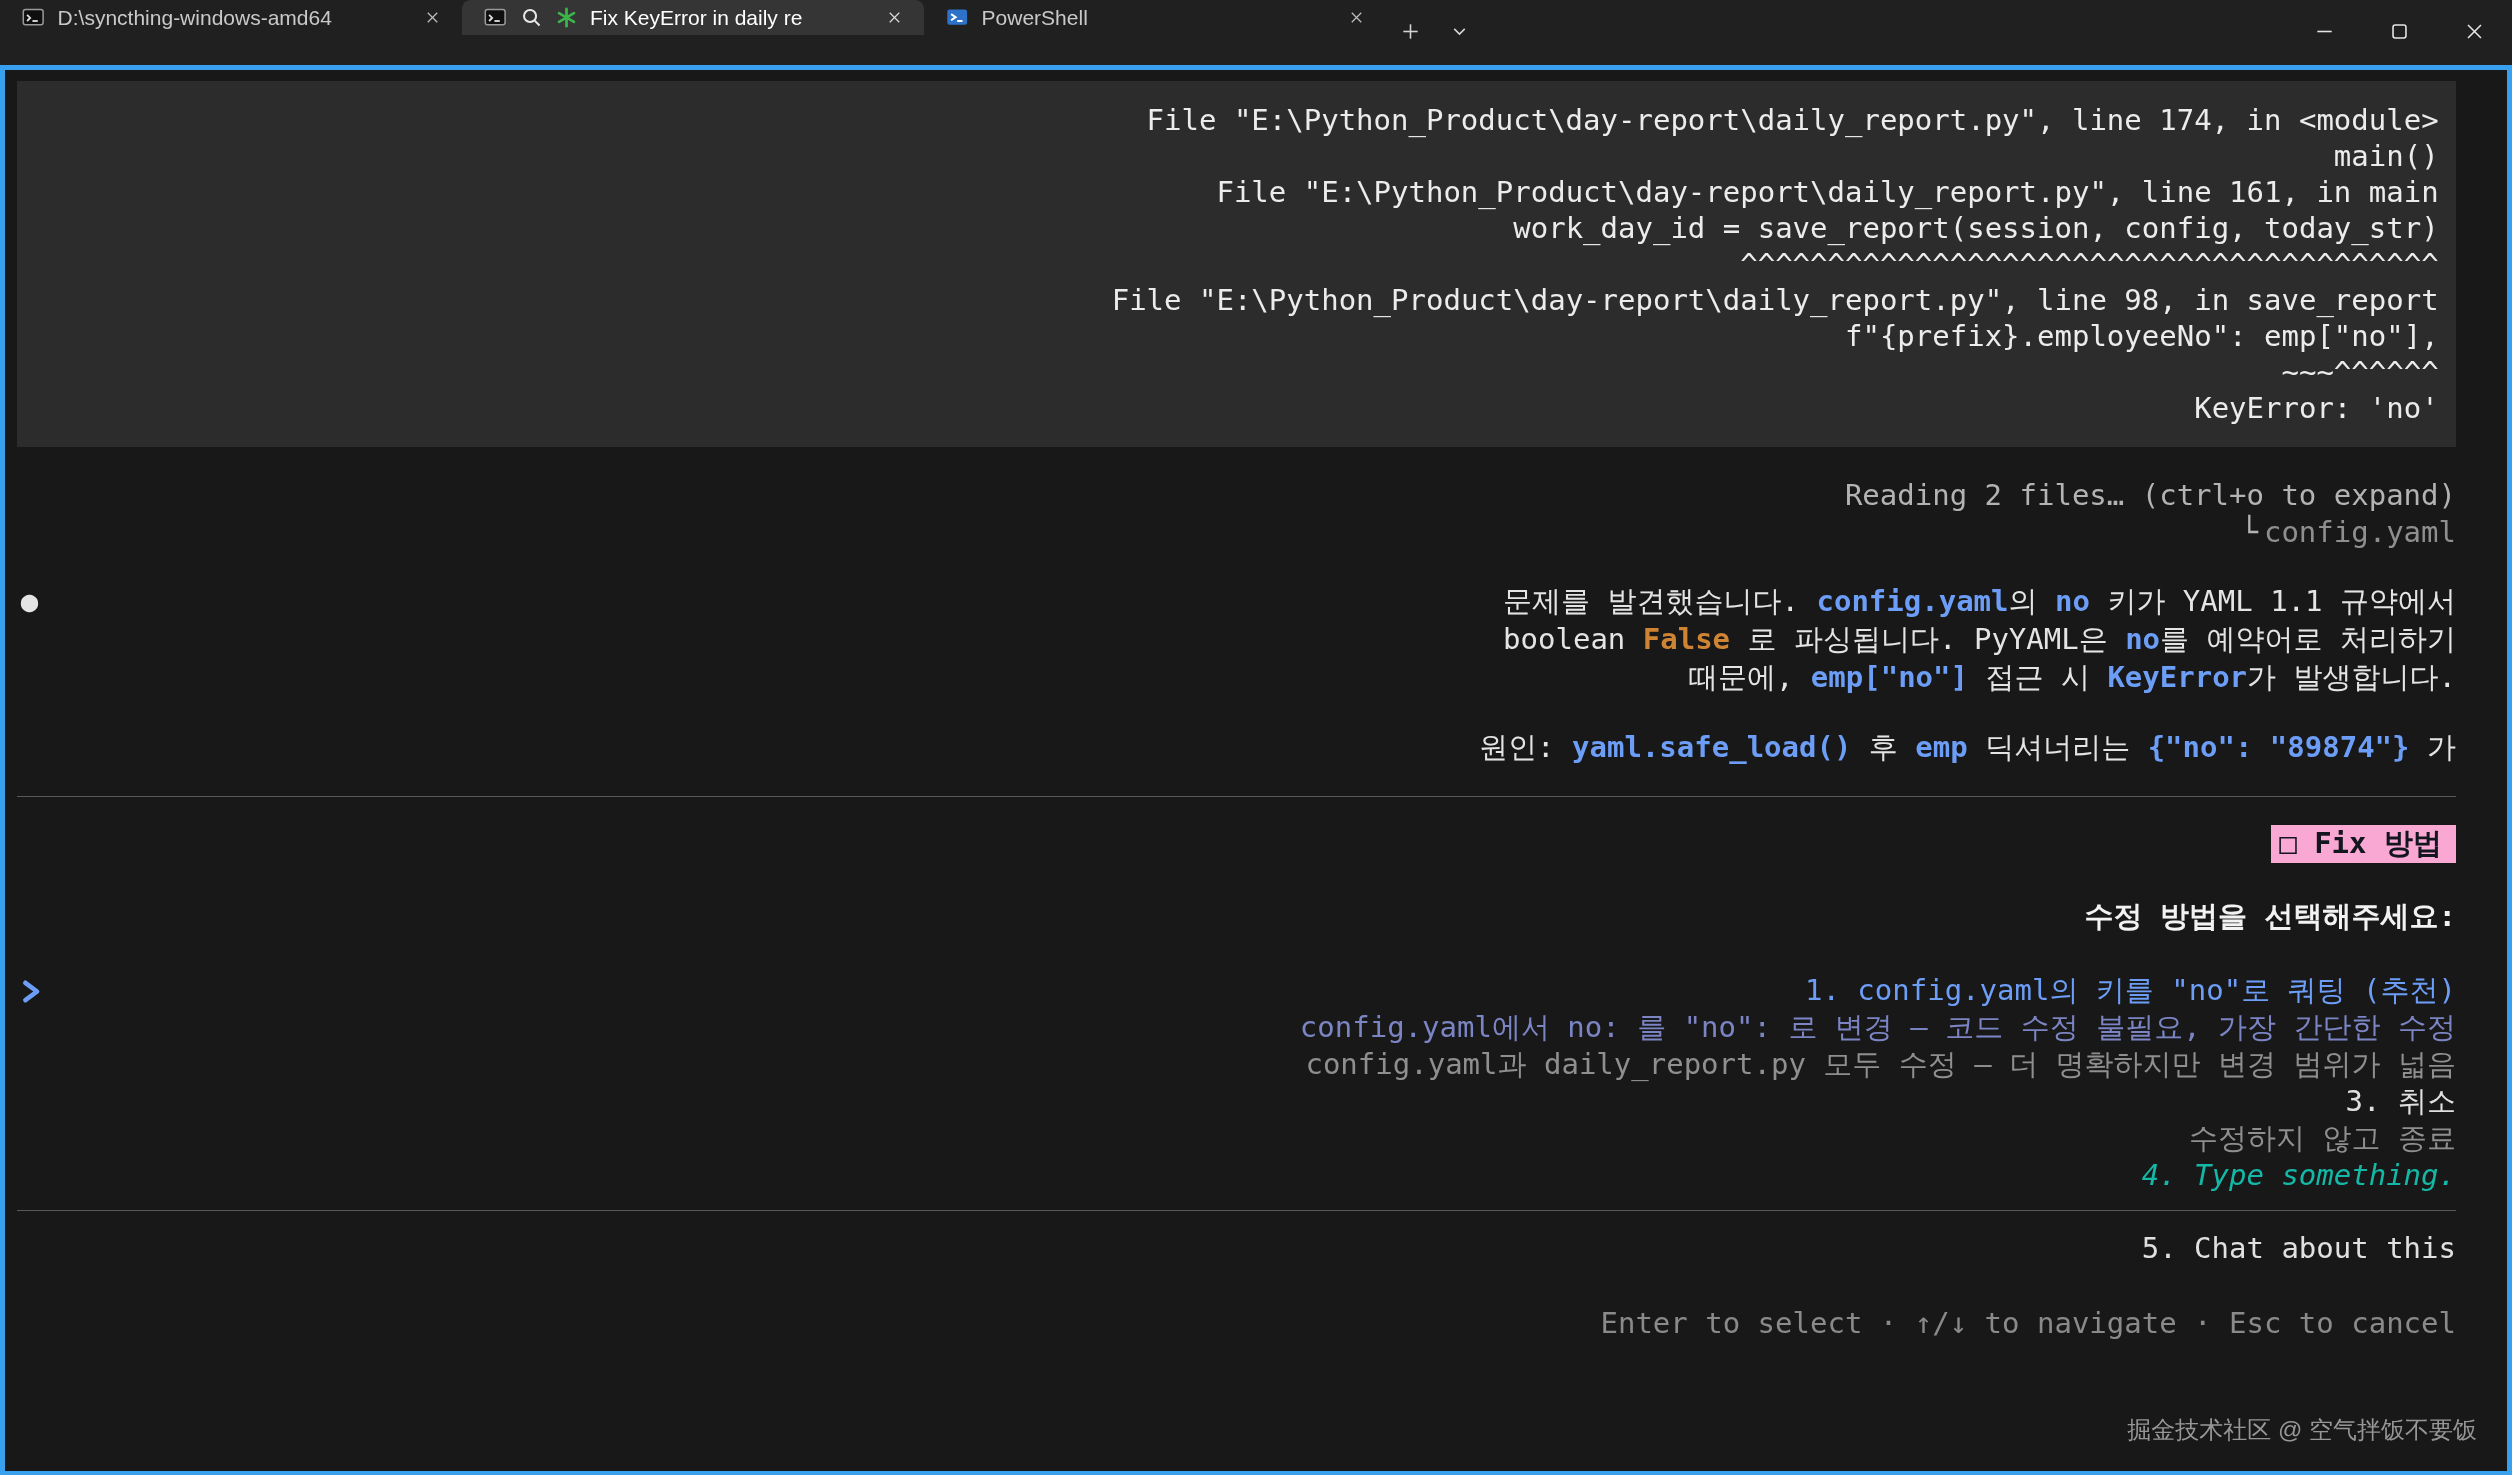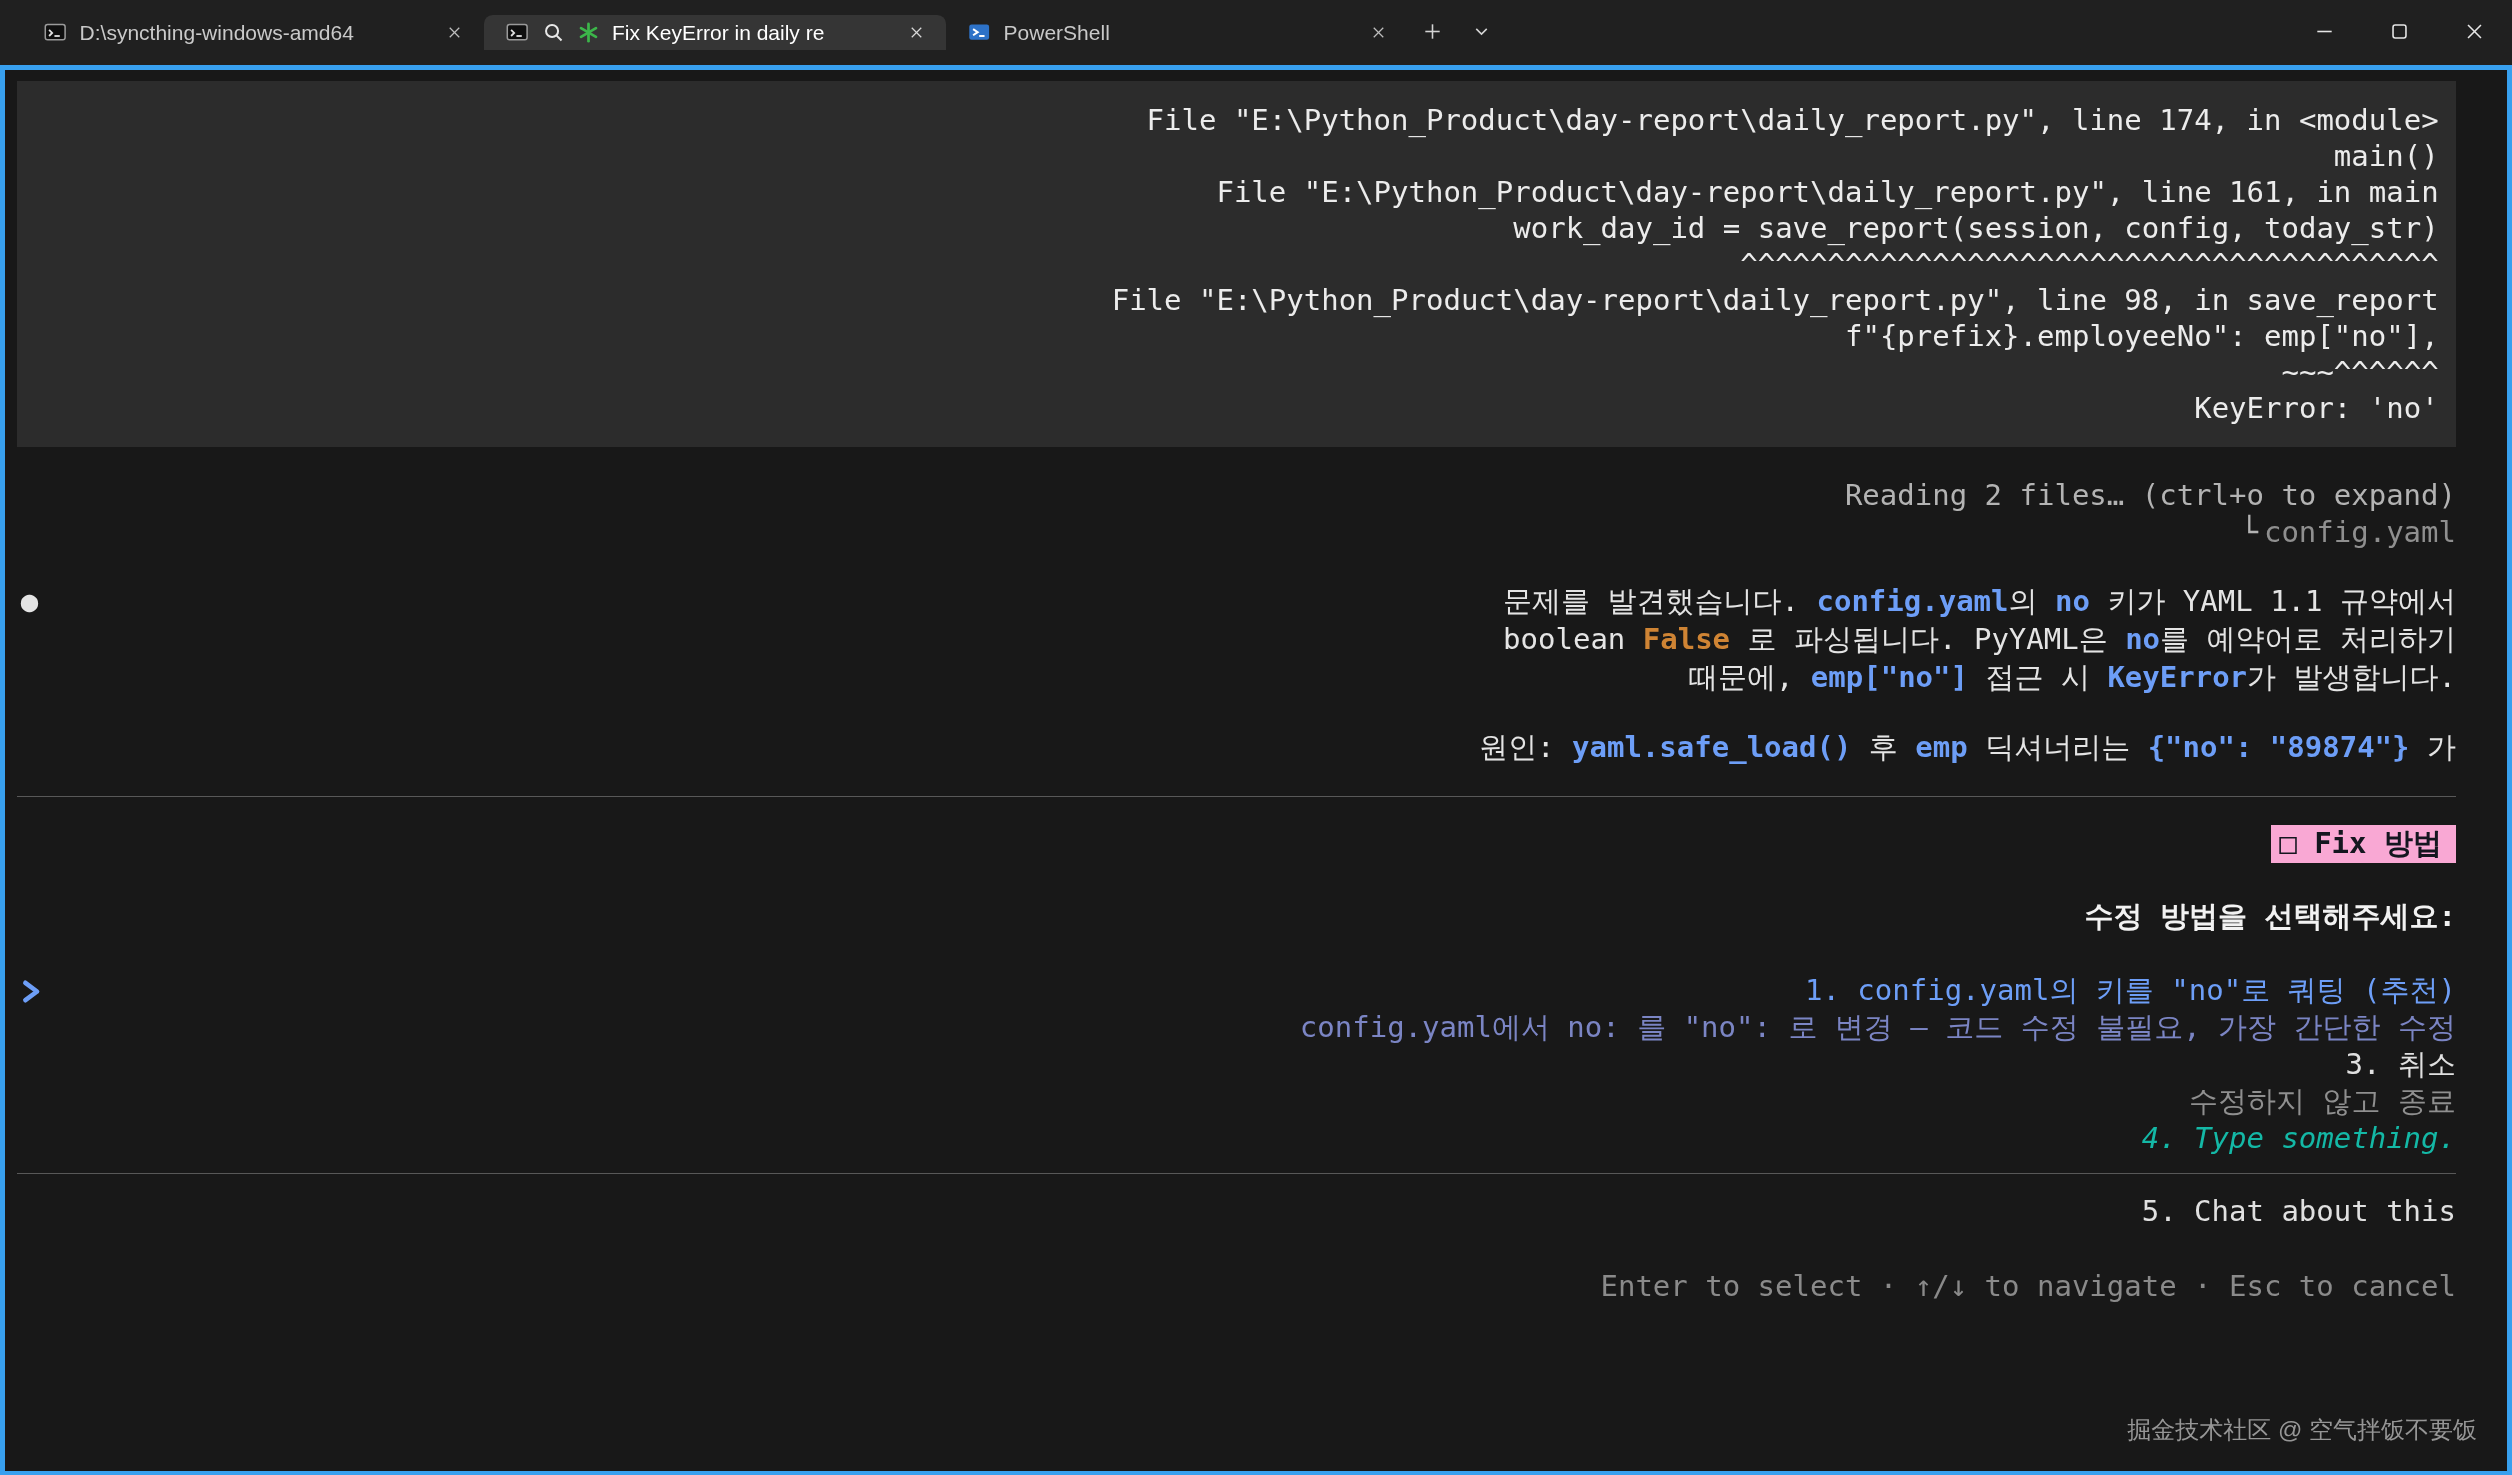--- a/index.html
+++ b/index.html
@@ -1,21 +1,21 @@
 <!DOCTYPE html>
 <html style="font-size:14px"><head>
 <meta charset="utf-8">
 <style>
   * { margin:0; padding:0; box-sizing:border-box; }
   html,body { width:2512px; height:1476px; overflow:hidden; }
   body { background:#202020; font-family:"DejaVu Sans Mono", monospace; }
 
   
   .titlebar { height:65px; display:flex; align-items:stretch; background:#202020; }
-  .tabs { display:flex; align-items:center; padding-left:22px; }
+  .tabs { display:flex; align-items:flex-start; padding-left:0; }
   .tab { width:462px; display:flex; align-items:center; gap:12.2px; padding:0 12.2px 0 21px;
          color:#c9c9c9; font-family:"Liberation Sans", sans-serif; font-size:21px; }
   .tab.active { background:#353535; color:#ffffff; border-radius:8.7px 8.7px 0 0; }
   .tab-title { flex:1; white-space:nowrap; overflow:hidden; text-overflow:clip; }
   .tab-close { width:35px; height:35px; display:flex; align-items:center; justify-content:center;
                border-radius:5.2px; flex:0 0 auto; }
   .tab-icon { display:flex; align-items:center; flex:0 0 auto; }
   .tb-btn { width:49px; height:65px; display:flex; align-items:center; justify-content:center;
             background:transparent; border:none; }
   .win-controls { margin-left:auto; display:flex; }
@@ -217,20 +217,21 @@
     <div class="options">
       <span class="pointer">
         <svg width="24.4" height="31" viewBox="0 0 12 16" fill="none" stroke="#6d9ef7" stroke-width="2.4" stroke-linecap="round" stroke-linejoin="round">
             <polyline points="3,3.5 9,8 3,12.5"></polyline>
           </svg>
       </span>
 
       <div class="opt-line sel">1. config.yaml의 키를 "no"로 쿼팅 (추천)</div>
       <div class="opt-sub sel-desc">config.yaml에서 no: 를 "no": 로 변경 — 코드 수정 불필요, 가장 간단한 수정</div>
 
+      <div class="opt-sub opt-desc">config.yaml과 daily_report.py 모두 수정 — 더 명확하지만 변경 범위가 넓음</div>
 
       <div class="opt-line opt-label">3. 취소</div>
       <div class="opt-sub opt-desc">수정하지 않고 종료</div>
 
       <div class="opt-line opt-muted">4. Type something.</div>
     </div>
 
     <hr class="divider2">
 
     <div class="footer-opt">5. Chat about this</div>

